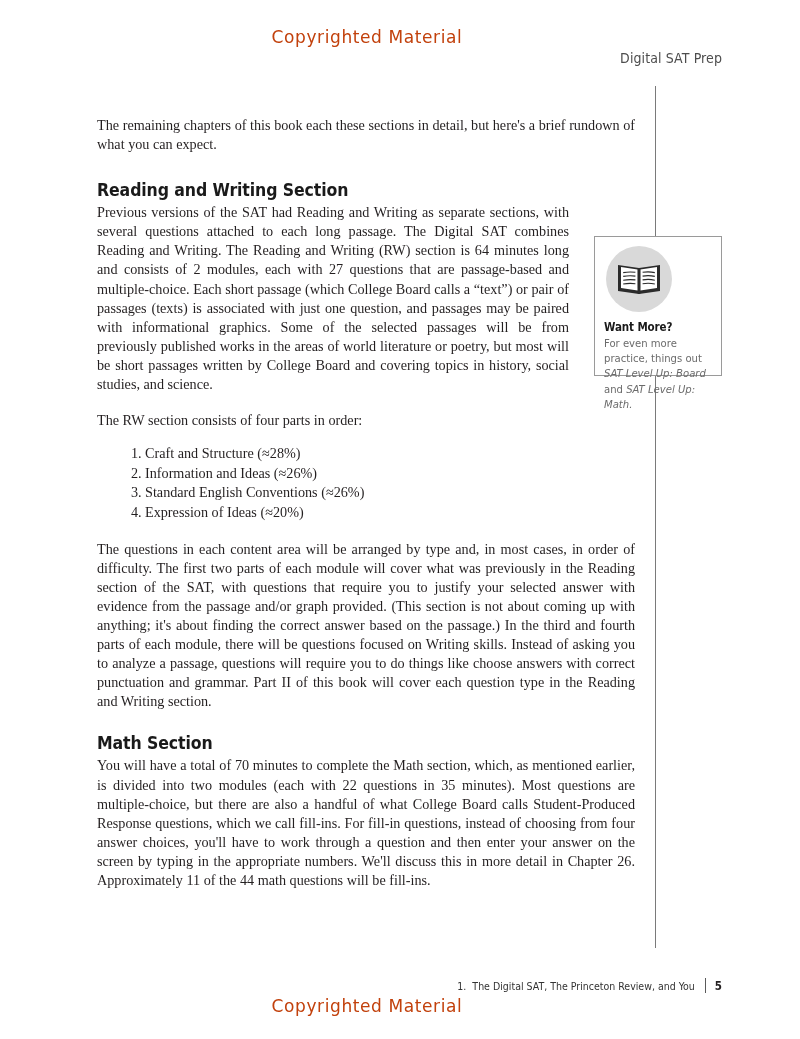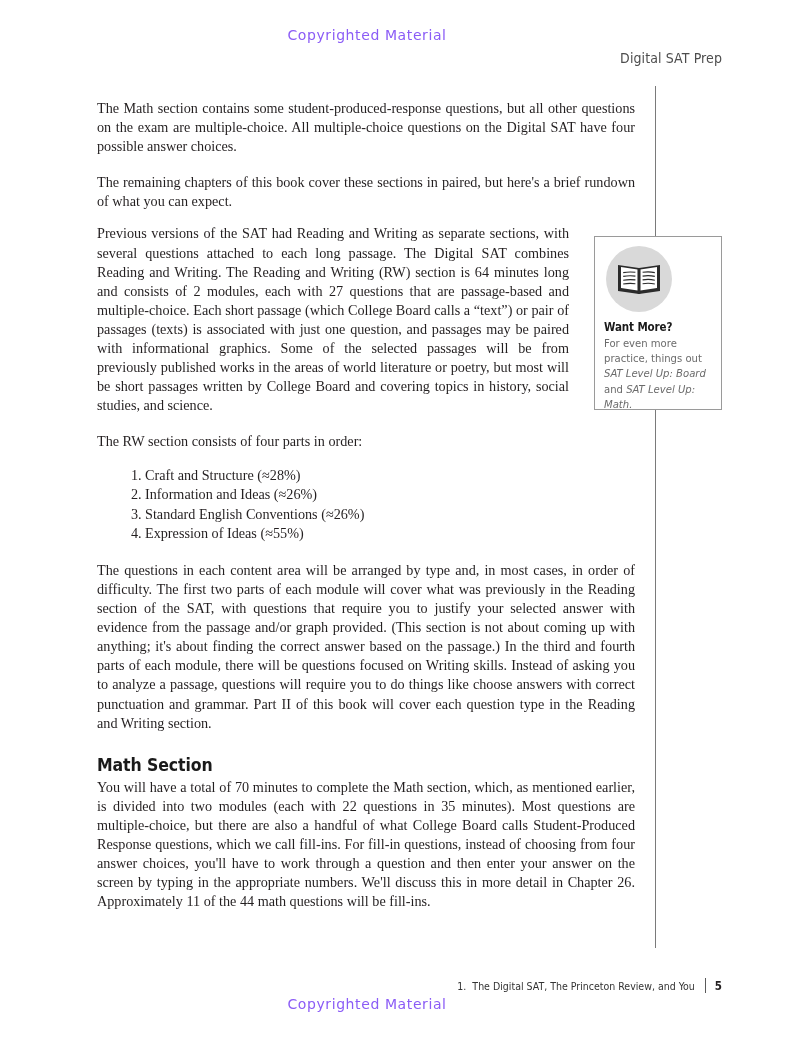--- a/index.html
+++ b/index.html
@@ -16,23 +16,23 @@
     overflow: hidden;
   }
 
   
   .watermark {
     position: absolute;
     left: 0;
     width: 734px;
     text-align: center;
     font-family: "DejaVu Sans", sans-serif;
-    font-size: 14px;
+    font-size: 17px;
     letter-spacing: 0.6px;
-    color: #8b5cf6;
+    color: #c2410c;
   }
   .watermark-top { top: 27px; }
   .watermark-bottom { top: 996px; }
 
   .running-head {
     position: absolute;
     top: 50px;
     right: 78px;
     font-family: "DejaVu Sans Condensed", "DejaVu Sans", sans-serif;
     font-size: 14px;
@@ -125,21 +125,21 @@
     box-sizing: border-box;
   }
   ol.parts-list li .txt { flex: 1; }
 
   
   .sidebar-box {
     position: absolute;
     left: 594px;
     top: 236px;
     width: 128px;
-    height: 174px;
+    height: 140px;
     border: 1px solid #9a9a9a;
     background: #ffffff;
     box-sizing: border-box;
     padding: 9px 9px 0 9px;
   }
   .sidebar-icon-circle {
     width: 66px;
     height: 66px;
     border-radius: 50%;
     background: #d9d9d9;
@@ -205,45 +205,45 @@
     <div>practice, things out</div>
     <div class="it">SAT Level Up: Board</div>
     <div>
       <span>and </span><span class="it">SAT Level Up: Math.</span>
     </div>
   </div>
 </aside>
 
 <main class="text-column">
 
-  <p class="body-text">The Math section contains some student-produced-response questions, but all other questions on the exam are multiple-choice. All multiple-choice questions on the Digital SAT have four possible answer choices.</p>
-
-  <p class="body-text spaced-before">The remaining chapters of this book cover these sections in paired, but here's a brief rundown of what you can expect.</p>
-
+
+  <p class="body-text spaced-before">The remaining chapters of this book each these sections in detail, but here's a brief rundown of what you can expect.</p>
+
+  <h2 class="section-heading first">Reading and Writing Section</h2>
 
   <p class="body-text narrow">Previous versions of the SAT had Reading and Writing as separate sections, with several questions attached to each long passage. The Digital SAT combines Reading and Writing. The Reading and Writing (RW) section is 64 minutes long and consists of 2 modules, each with 27 questions that are passage-based and multiple-choice. Each short passage (which College Board calls a “text”) or pair of passages (texts) is associated with just one question, and passages may be paired with informational graphics. Some of the selected passages will be from previously published works in the areas of world literature or poetry, but most will be short passages written by College Board and covering topics in history, social studies, and science.</p>
 
   <p class="body-text spaced-before">The RW section consists of four parts in order:</p>
 
   <ol class="parts-list">
     <li>
       <span class="num">1.</span>
       <span class="txt">Craft and Structure (≈28%)</span>
     </li>
     <li>
       <span class="num">2.</span>
       <span class="txt">Information and Ideas (≈26%)</span>
     </li>
     <li>
       <span class="num">3.</span>
       <span class="txt">Standard English Conventions (≈26%)</span>
     </li>
     <li>
       <span class="num">4.</span>
-      <span class="txt">Expression of Ideas (≈55%)</span>
+      <span class="txt">Expression of Ideas (≈20%)</span>
     </li>
   </ol>
 
   <p class="body-text spaced-before">The questions in each content area will be arranged by type and, in most cases, in order of difficulty. The first two parts of each module will cover what was previously in the Reading section of the SAT, with questions that require you to justify your selected answer with evidence from the passage and/or graph provided. (This section is not about coming up with anything; it's about finding the correct answer based on the passage.) In the third and fourth parts of each module, there will be questions focused on Writing skills. Instead of asking you to analyze a passage, questions will require you to do things like choose answers with correct punctuation and grammar. Part II of this book will cover each question type in the Reading and Writing section.</p>
 
   <h2 class="section-heading">Math Section</h2>
 
   <p class="body-text">You will have a total of 70 minutes to complete the Math section, which, as mentioned earlier, is divided into two modules (each with 22 questions in 35 minutes). Most questions are multiple-choice, but there are also a handful of what College Board calls Student-Produced Response questions, which we call fill-ins. For fill-in questions, instead of choosing from four answer choices, you'll have to work through a question and then enter your answer on the screen by typing in the appropriate numbers. We'll discuss this in more detail in Chapter 26. Approximately 11 of the 44 math questions will be fill-ins.</p>
 
 </main>

